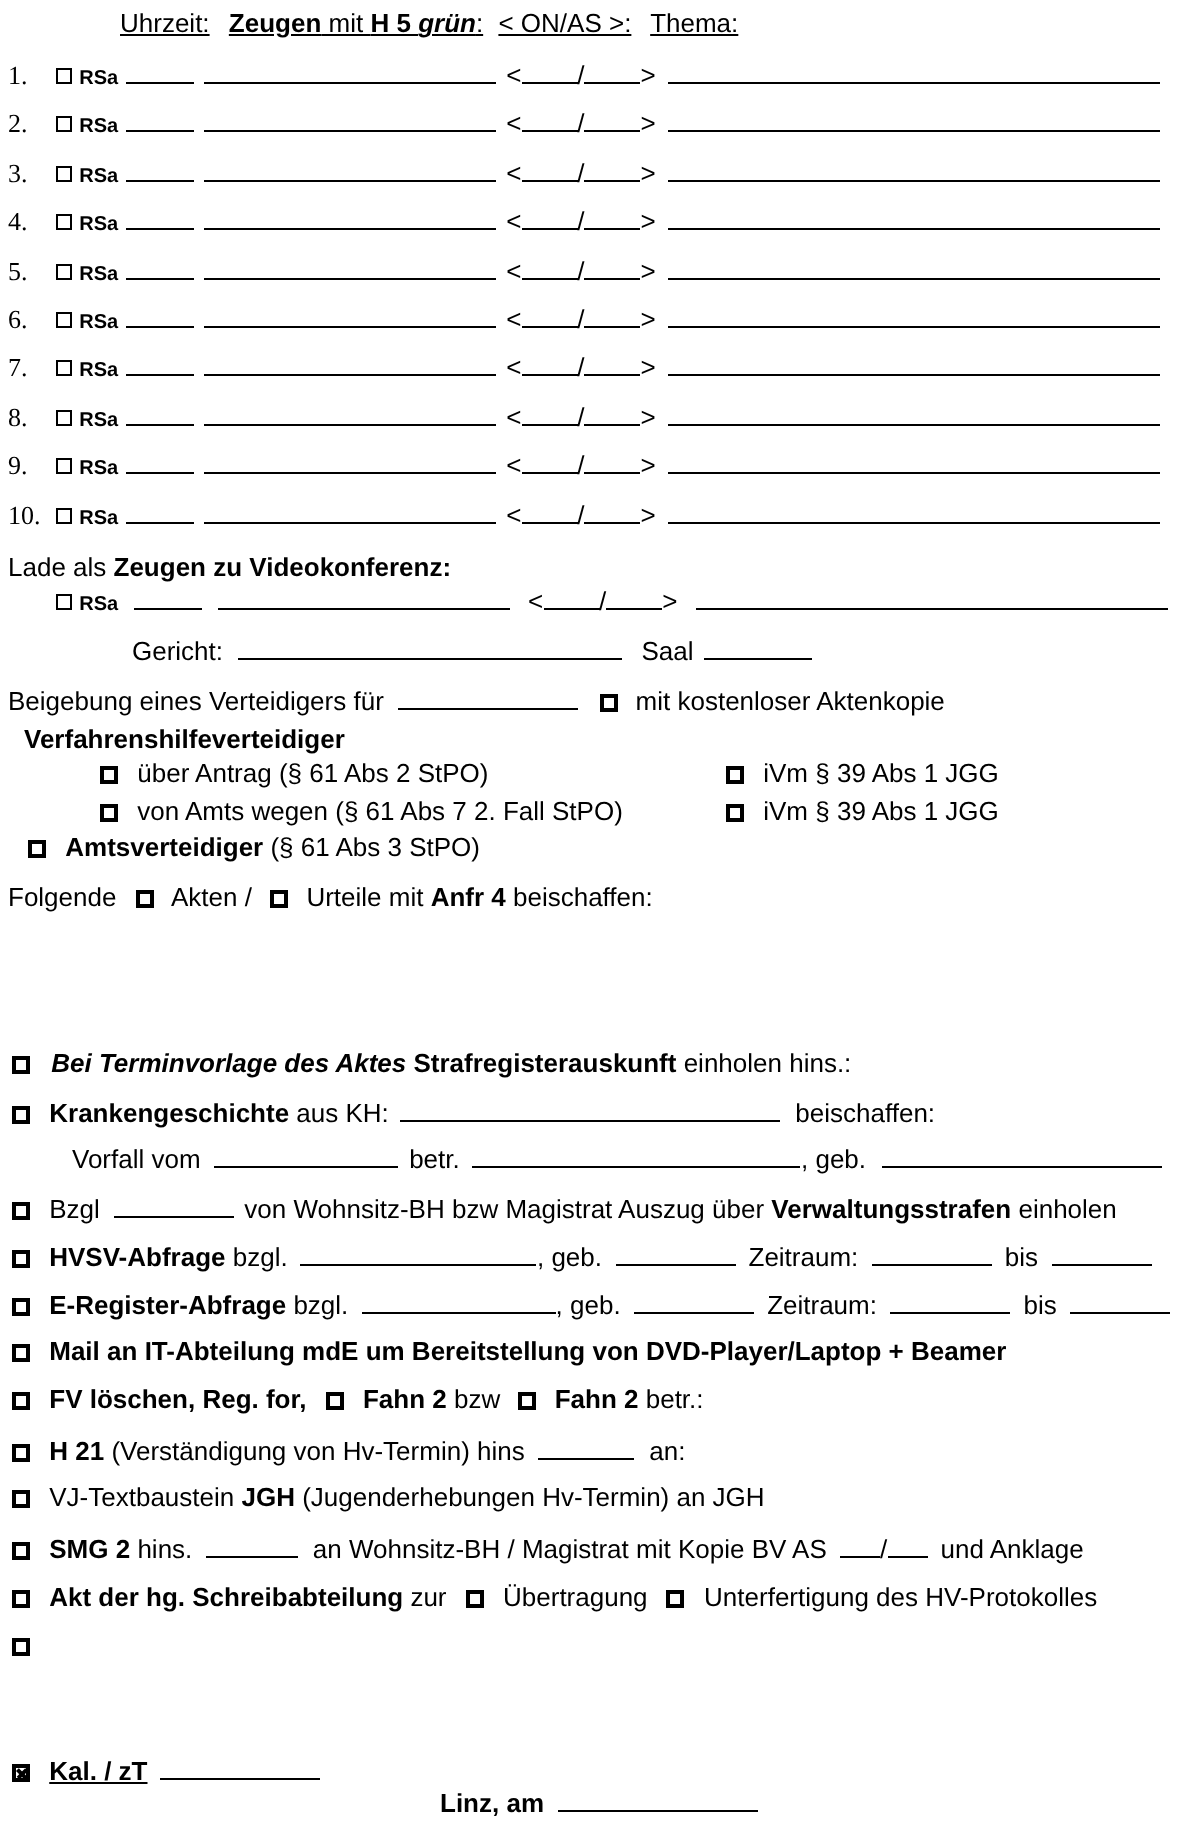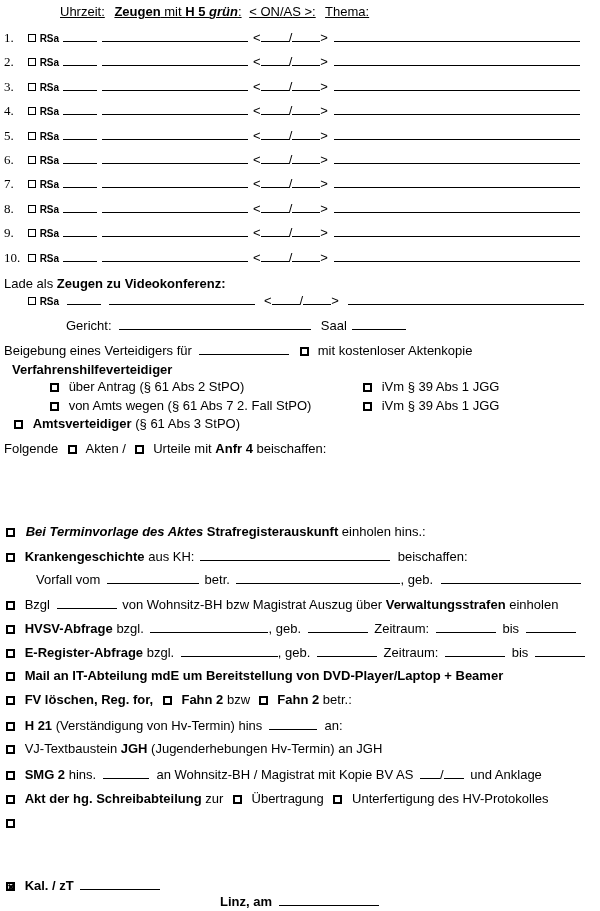--- a/index.html
+++ b/index.html
@@ -182,19 +182,19 @@
   <span style="margin-left:6px;">Übertragung</span>
   <span class="cb" style="margin-left:6px;"></span>
   <span style="margin-left:6px;">Unterfertigung des HV-Protokolles</span>
 </div>
 <div class="abs" style="left:6px; top:815px;">
   <span class="cb"></span>
 </div>
 
 <div class="abs" style="left:6px; top:877px;">
   <span class="cb cb-x"></span>
-  <b style="margin-left:6px;">Kal. / zT</b>
+  <b style="margin-left:6px;text-decoration:underline;">Kal. / zT</b>
   <span class="line" style="width:80px; margin-left:3px;"></span>
 </div>
 <div class="abs" style="left:220px; top:893px;">
   <b>Linz, am</b>
   <span class="line" style="width:100px; margin-left:3px;"></span>
 </div>
 
 </body></html>

